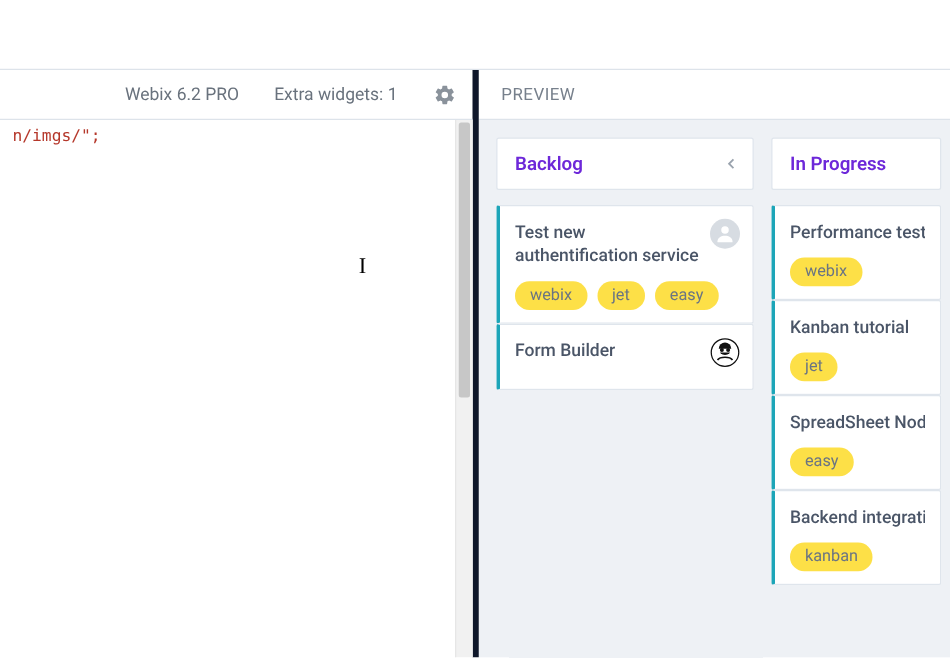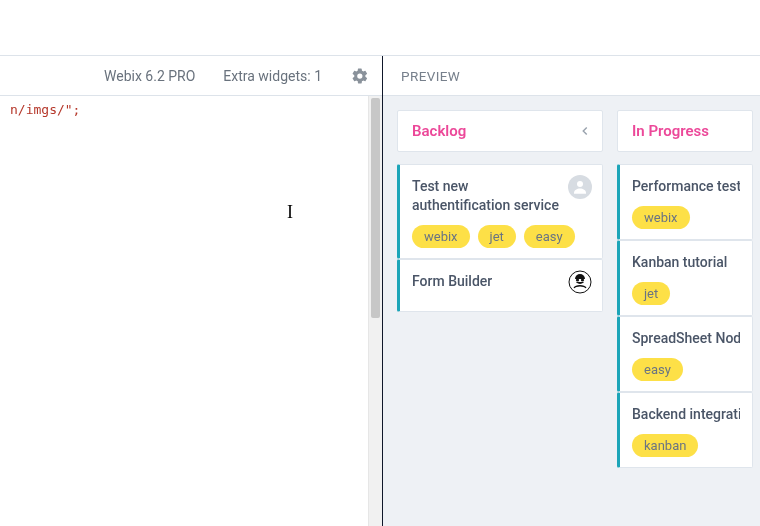--- a/index.html
+++ b/index.html
@@ -10,21 +10,21 @@
     height: 526px;
     overflow: hidden;
     color: #475466;
   }
   .top-gap { height: 56px; border-bottom: 1px solid #dde3ea; }
   .content { display: flex; height: calc(526px - 56px); }
   .left-pane {
     width: 383px;
     display: flex;
     flex-direction: column;
-    border-right: 1px solid #0f172a;
+    border-right: 5px solid #0f172a;
     position: relative;
   }
   .left-header {
     height: 40px;
     display: flex;
     align-items: center;
     justify-content: flex-end;
     gap: 28px;
     padding: 0 12px 0 0;
     color: #69727d;
@@ -106,21 +106,21 @@
   .col-header {
     background: #fff;
     border: 1px solid #dfe5ec;
     border-radius: 2px;
     height: 42px;
     display: flex;
     align-items: center;
     padding: 0 10px 0 14px;
     font-size: 15px;
     font-weight: 600;
-    color: #ec4899;
+    color: #6d28d9;
     margin-bottom: 12px;
     justify-content: space-between;
   }
   .chev { color: #9aa3ae; display: inline-flex; }
   .card {
     background: #fff;
     border: 1px solid #dfe5ec;
     border-left: 3px solid #1ca5b8;
     border-radius: 2px;
     padding: 12px 12px 10px 12px;

